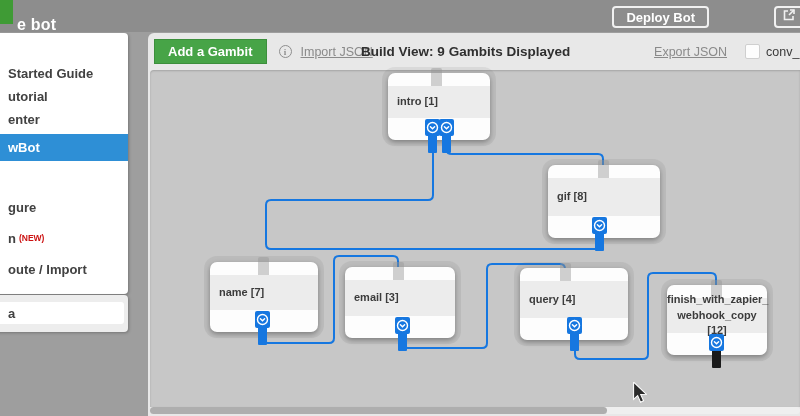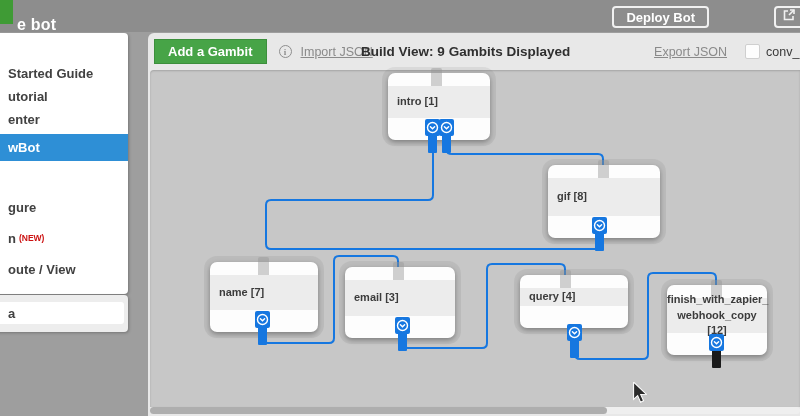--- a/index.html
+++ b/index.html
@@ -95,21 +95,21 @@
         <span>wBot</span>
       </div>
       <div class="side-item g2 g2-first">
         <span>gure</span>
       </div>
       <div class="side-item g2">
         <span>n</span>
         <span class="side-badge">(NEW)</span>
       </div>
       <div class="side-item g2">
-        <span>oute / View</span>
+        <span>oute / Import</span>
       </div>
     </div>
   <div class="sidebar2" id="sidebar2">
       <div class="side2-item">a</div>
     </div>
 
   <div class="main-panel">
     <div class="toolbar">
       <div class="add-gambit-btn">Add a Gambit</div>
       <div class="info-icon">i</div>
@@ -179,21 +179,21 @@
         <div class="nband">
           <div class="nlabel">email [3]</div>
         </div>
         <div class="nstub" style="left: 53px; top: 63px; height: 21px; background: rgb(22, 119, 224);"></div>
         <div class="nport" style="left: 50px; top: 50px;"><svg width="15" height="17" viewBox="0 0 15 17">
             <rect x="0" y="0" width="15" height="17" rx="2" fill="#1677e0"></rect>
             <circle cx="7.5" cy="8.5" r="5" fill="none" stroke="#fff" stroke-width="1.4"></circle>
             <path d="M5.4 7.7 L7.5 9.8 L9.6 7.7" fill="none" stroke="#fff" stroke-width="1.4" stroke-linecap="round"></path>
           </svg></div>
       </div>
-      <div class="node" style="left: 520px; top: 275px; width: 108px; height: 53px;">
+      <div class="node" style="left: 520px; top: 268px; width: 108px; height: 72px;">
         <div class="ntab" style="left: 40px;"></div>
         <div class="nband">
           <div class="nlabel">query [4]</div>
         </div>
         <div class="nstub" style="left: 50px; top: 62px; height: 21px; background: rgb(22, 119, 224);"></div>
         <div class="nport" style="left: 47px; top: 49px;"><svg width="15" height="17" viewBox="0 0 15 17">
             <rect x="0" y="0" width="15" height="17" rx="2" fill="#1677e0"></rect>
             <circle cx="7.5" cy="8.5" r="5" fill="none" stroke="#fff" stroke-width="1.4"></circle>
             <path d="M5.4 7.7 L7.5 9.8 L9.6 7.7" fill="none" stroke="#fff" stroke-width="1.4" stroke-linecap="round"></path>
           </svg></div>

